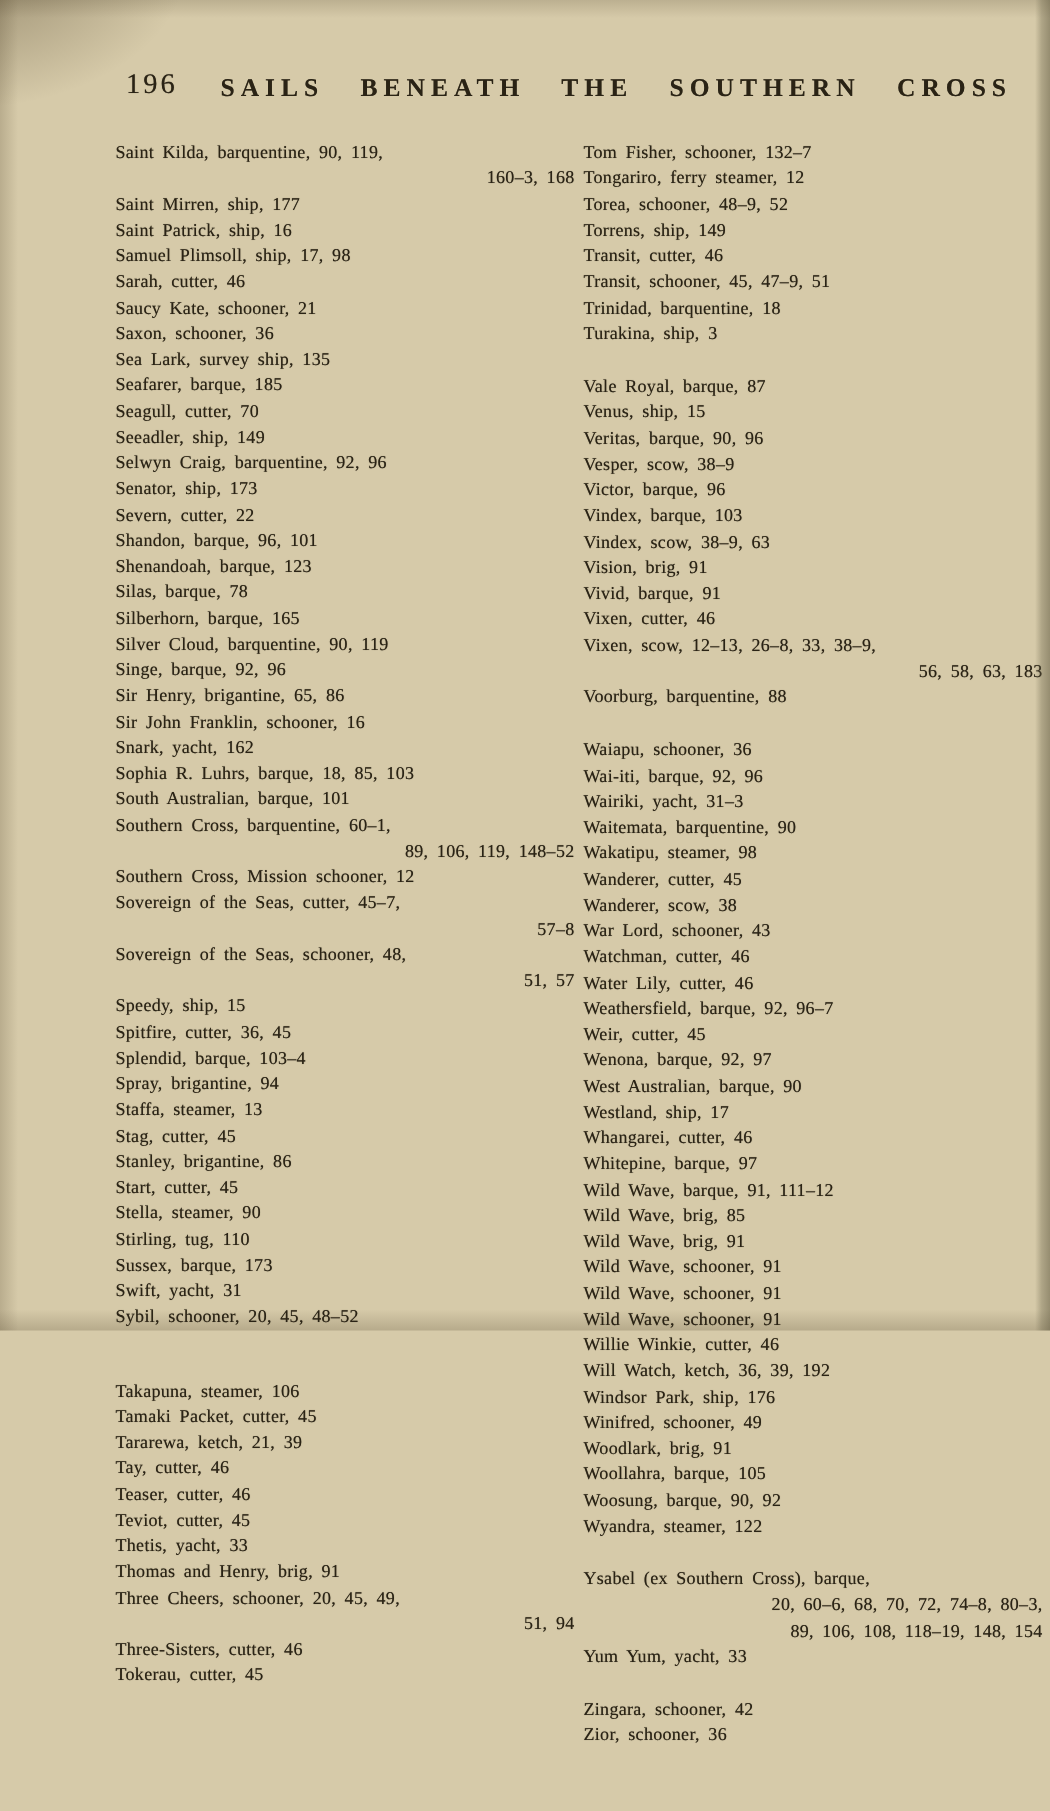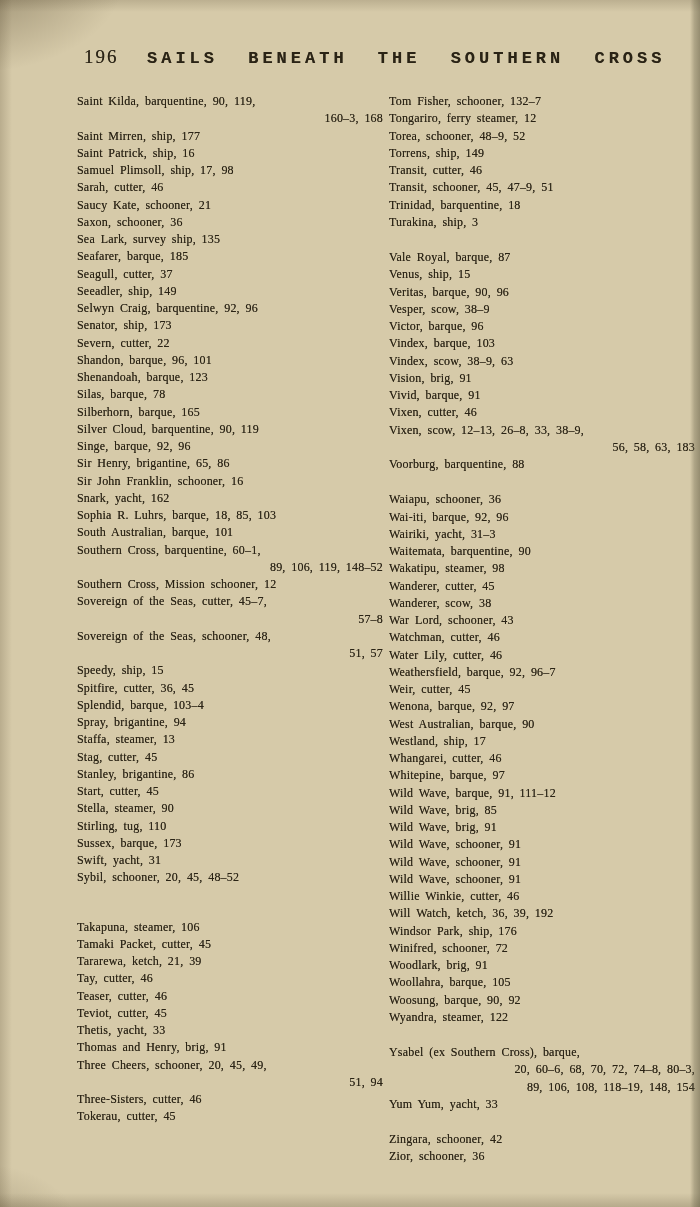--- a/index.html
+++ b/index.html
@@ -7,21 +7,21 @@
     --ink:#2a2315;
     --edge:#7d7558;
   }
   html,body{margin:0;padding:0;}
   body{
     width:700px;height:1207px;overflow:hidden;
     font-family:"Liberation Serif","DejaVu Serif",serif;
     background-color:var(--paper);
   }
   .page{
-    position:relative;width:700px;height:1207px;
+    position:relative;width:700px;height:887px;
     color:var(--ink);
     background:
       radial-gradient(ellipse 200px 130px at -25px -25px, rgba(70,57,33,0.45), rgba(70,57,33,0.12) 55%, rgba(70,57,33,0) 75%),
       radial-gradient(ellipse 140px 90px at -20px 1227px, rgba(70,57,33,0.25), rgba(70,57,33,0) 70%),
       linear-gradient(to bottom, rgba(70,57,33,0.18), rgba(70,57,33,0) 12px),
       linear-gradient(to top, rgba(70,57,33,0.22), rgba(70,57,33,0) 14px),
       linear-gradient(to right, rgba(70,57,33,0.20), rgba(70,57,33,0) 12px),
       var(--paper);
   }
   .edge-right{
@@ -31,21 +31,20 @@
   .pageno{
     position:absolute;left:84px;top:46px;
     font-size:19px;letter-spacing:2px;
     text-shadow:0 0 0.5px rgba(42,35,21,0.6);
   }
   .running{
     position:absolute;left:147px;top:49px;
     font-size:17px;font-weight:700;
     letter-spacing:4px;word-spacing:16px;
     text-shadow:0 0 0.4px rgba(42,35,21,0.5);
-    font-family:Liberation Mono, monospace;
   }
   .col{
     position:absolute;top:93px;
     font-size:12px;line-height:17.25px;
     letter-spacing:0.2px;word-spacing:2.5px;
     text-shadow:0 0 0.5px rgba(42,35,21,0.65);
   }
   .col-left{left:77px;width:306px;}
   .col-right{left:389px;width:306px;}
   .line{white-space:nowrap;}
@@ -85,21 +84,21 @@
         <div class="entry">
           <div class="line">Saxon, schooner, 36</div>
         </div>
         <div class="entry">
           <div class="line">Sea Lark, survey ship, 135</div>
         </div>
         <div class="entry">
           <div class="line">Seafarer, barque, 185</div>
         </div>
         <div class="entry">
-          <div class="line">Seagull, cutter, 37</div>
+          <div class="line">Seagull, cutter, 70</div>
         </div>
         <div class="entry">
           <div class="line">Seeadler, ship, 149</div>
         </div>
         <div class="entry">
           <div class="line">Selwyn Craig, barquentine, 92, 96</div>
         </div>
         <div class="entry">
           <div class="line">Senator, ship, 173</div>
         </div>
@@ -370,21 +369,21 @@
         <div class="entry">
           <div class="line">Willie Winkie, cutter, 46</div>
         </div>
         <div class="entry">
           <div class="line">Will Watch, ketch, 36, 39, 192</div>
         </div>
         <div class="entry">
           <div class="line">Windsor Park, ship, 176</div>
         </div>
         <div class="entry">
-          <div class="line">Winifred, schooner, 72</div>
+          <div class="line">Winifred, schooner, 49</div>
         </div>
         <div class="entry">
           <div class="line">Woodlark, brig, 91</div>
         </div>
         <div class="entry">
           <div class="line">Woollahra, barque, 105</div>
         </div>
         <div class="entry">
           <div class="line">Woosung, barque, 90, 92</div>
         </div>

